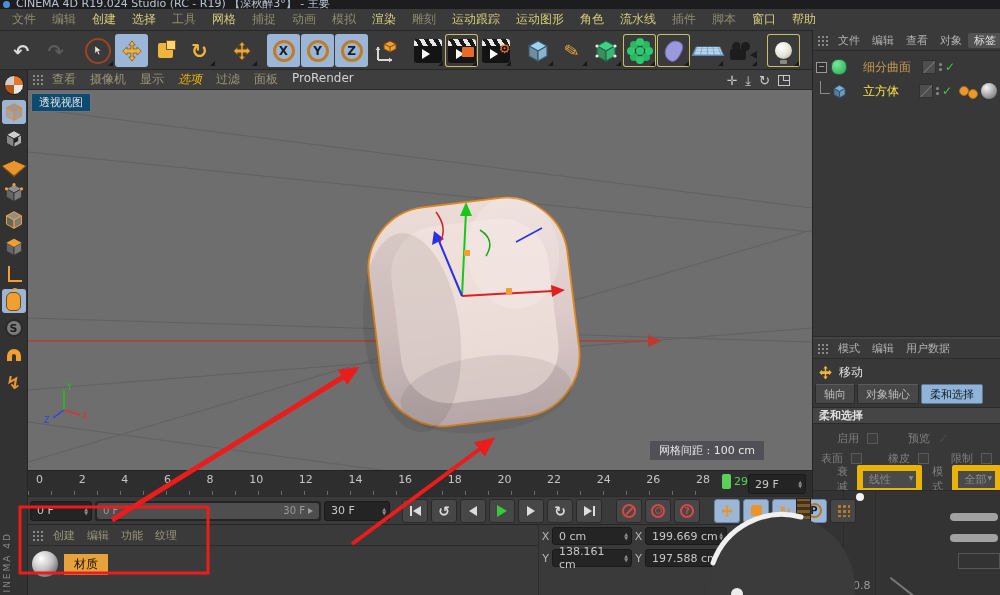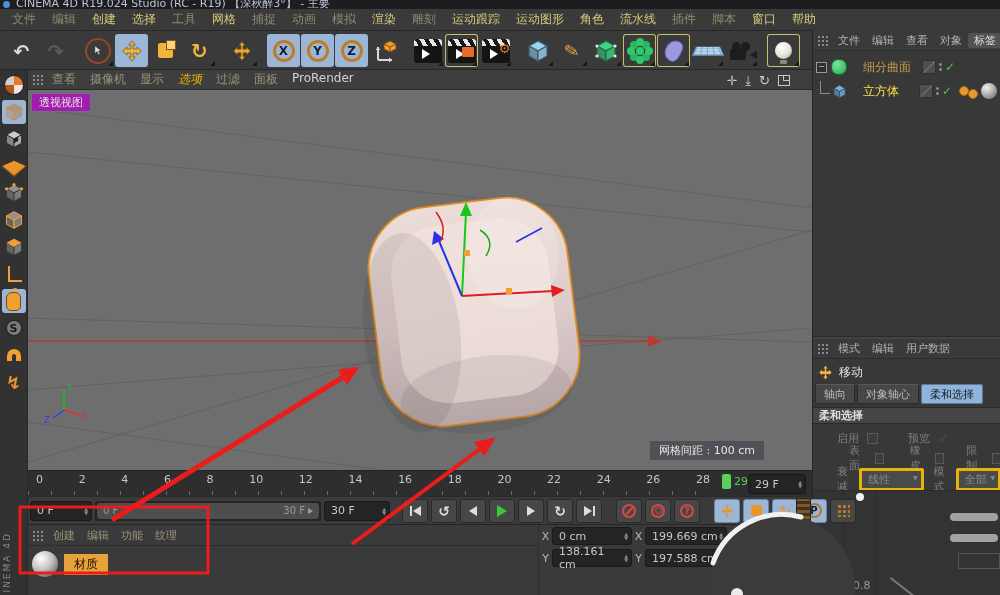--- a/index.html
+++ b/index.html
@@ -75,21 +75,21 @@
   #vp-menubar{position:absolute;left:0;top:0;width:100%;height:20px;background:#3e3e3e;border-bottom:1px solid #2a2a2a;
       display:flex;align-items:center;box-sizing:border-box;padding-left:4px;}
   #vp-menubar .mi{padding:0 7px;font-size:12px;color:#9a9478;}
   #vp-menubar .mi.active{color:#eab308;font-style:italic;}
   #vp-menubar .mi.pro{color:#d2d2d2;}
   #vp-ctrls{position:absolute;right:22px;top:0;height:20px;display:flex;align-items:center;gap:8px;color:#c8c8c8;}
   #vp-ctrls .vc{font-size:13px;line-height:1;}
   .winbox{width:10px;height:9px;border:1px solid #c8c8c8;position:relative;}
   .winbox::after{content:"";position:absolute;right:-1px;top:-1px;width:5px;height:4px;border:1px solid #c8c8c8;background:#3e3e3e;}
   #vp-canvas{position:absolute;left:0;top:20px;width:784px;height:380px;overflow:hidden;}
-  #view-label{position:absolute;left:3px;top:3px;background:#a21caf;border:1px solid #71717a;color:#e2e2e2;
+  #view-label{position:absolute;left:3px;top:3px;background:#0c4a6e;border:1px solid #71717a;color:#e2e2e2;
       padding:1px 7px;font-size:11px;z-index:3;}
   #grid-label{position:absolute;left:622px;top:351px;background:rgba(78,78,84,.95);color:#e6e6e6;
       padding:2px 9px;font-size:11px;z-index:3;}
   
   #right-panel{left:812px;top:30px;width:188px;height:565px;background:#383838;border-left:1px solid #252525;overflow:hidden;}
   .pmenu{display:flex;align-items:center;height:20px;padding-left:4px;gap:2px;background:#3a3a3a;border-bottom:1px solid #2c2c2c;}
   .pmenu .mi{padding:0 6px;font-size:11px;color:#b2b2b2;white-space:nowrap;}
   .pmenu .mi.hl{background:#515151;color:#e0e0e0;border-radius:2px;}
   .grip{width:11px;height:11px;flex:none;margin-right:2px;
      background-image:radial-gradient(#8a8a8a 1px,transparent 1.2px);background-size:4px 4px;}
@@ -113,21 +113,21 @@
   .tab{height:18px;display:flex;align-items:center;justify-content:center;font-size:11px;color:#bbb;
        background:#474747;border:1px solid #2a2a2a;border-top-color:#5a5a5a;border-radius:2px;padding:0 8px;}
   .tab.active{background:#8fb3d9;color:#101820;border-color:#5a7a9a;}
   .section-bar{position:absolute;left:0;top:377px;width:100%;height:17px;background:#454545;border-top:1px solid #2a2a2a;
        border-bottom:1px solid #2a2a2a;display:flex;align-items:center;padding-left:6px;box-sizing:border-box;
        font-weight:bold;font-size:11px;color:#e2e2e2;}
   .arow{position:absolute;left:0;width:100%;height:18px;display:flex;align-items:center;color:#7f7f7f;font-size:11px;}
   .arow .lbl{display:inline-block;}
   .cb{width:11px;height:11px;background:#3c3c3c;border:1px solid #5a5a5a;display:inline-flex;align-items:center;justify-content:center;
       font-size:10px;color:#555;box-sizing:border-box;}
-  .dd{background:#4a4a4a;border:3px solid #eab308;border-radius:2px;color:#8a8a8a;font-size:11px;
+  .dd{background:#4a4a4a;border:6px solid #eab308;border-radius:2px;color:#8a8a8a;font-size:11px;
       padding:1px 14px 1px 6px;position:relative;white-space:nowrap;overflow:hidden;}
   .dd::after{content:"▼";position:absolute;right:3px;top:3px;font-size:6px;color:#8a8a8a;}
   #curve-area{position:absolute;left:0;top:460px;width:188px;height:105px;background:#333;border-top:1px solid #2a2a2a;}
   #curve-area .vline{position:absolute;top:0;width:1px;height:100%;background:#2a2a2a;}
   #curve-area .wdot{position:absolute;left:43px;top:2px;width:8px;height:8px;border-radius:50%;background:#f2f2f2;}
   #curve-area .cline{position:absolute;left:78px;top:86px;width:40px;height:2px;background:#787878;transform:rotate(38deg);transform-origin:left top;}
   #curve-area .cv{position:absolute;left:40px;top:88px;color:#9a9a9a;font-size:11px;}
   #curve-area .gbar{position:absolute;left:137px;width:48px;height:8px;background:#a2a2a2;border-radius:4px;}
   #curve-area .obox{position:absolute;left:145px;top:62px;width:40px;height:14px;border:1px solid #555;}
   
@@ -546,21 +546,21 @@
 
     <div class="section-bar">柔和选择</div>
 
     <div class="arow" style="top:399px;">
       <span class="lbl" style="margin-left:24px;">启用</span>
       <span class="cb" style="margin-left:8px;"></span>
       <span class="lbl" style="margin-left:30px;">预览</span>
       <span class="cb" style="margin-left:8px;color:#4a4a4a;border:none;background:none;font-size:13px;font-weight:bold;">✓</span>
     </div>
     <div class="arow" style="top:419px;">
-      <span class="lbl" style="margin-left:36px;">表面</span>
+      <span class="lbl" style="margin-left:8px;">表面</span>
       <span class="cb" style="margin-left:8px;"></span>
       <span class="lbl" style="margin-left:26px;">橡皮</span>
       <span class="cb" style="margin-left:8px;"></span>
       <span class="lbl" style="margin-left:22px;">限制</span>
       <span class="cb" style="margin-left:8px;"></span>
     </div>
     <div class="arow" style="top:440px;">
       <span class="lbl" style="margin-left:24px;">衰减</span>
       <span class="dd" style="margin-left:6px;width:52px;">线性</span>
       <span class="lbl" style="margin-left:10px;">模式</span>

